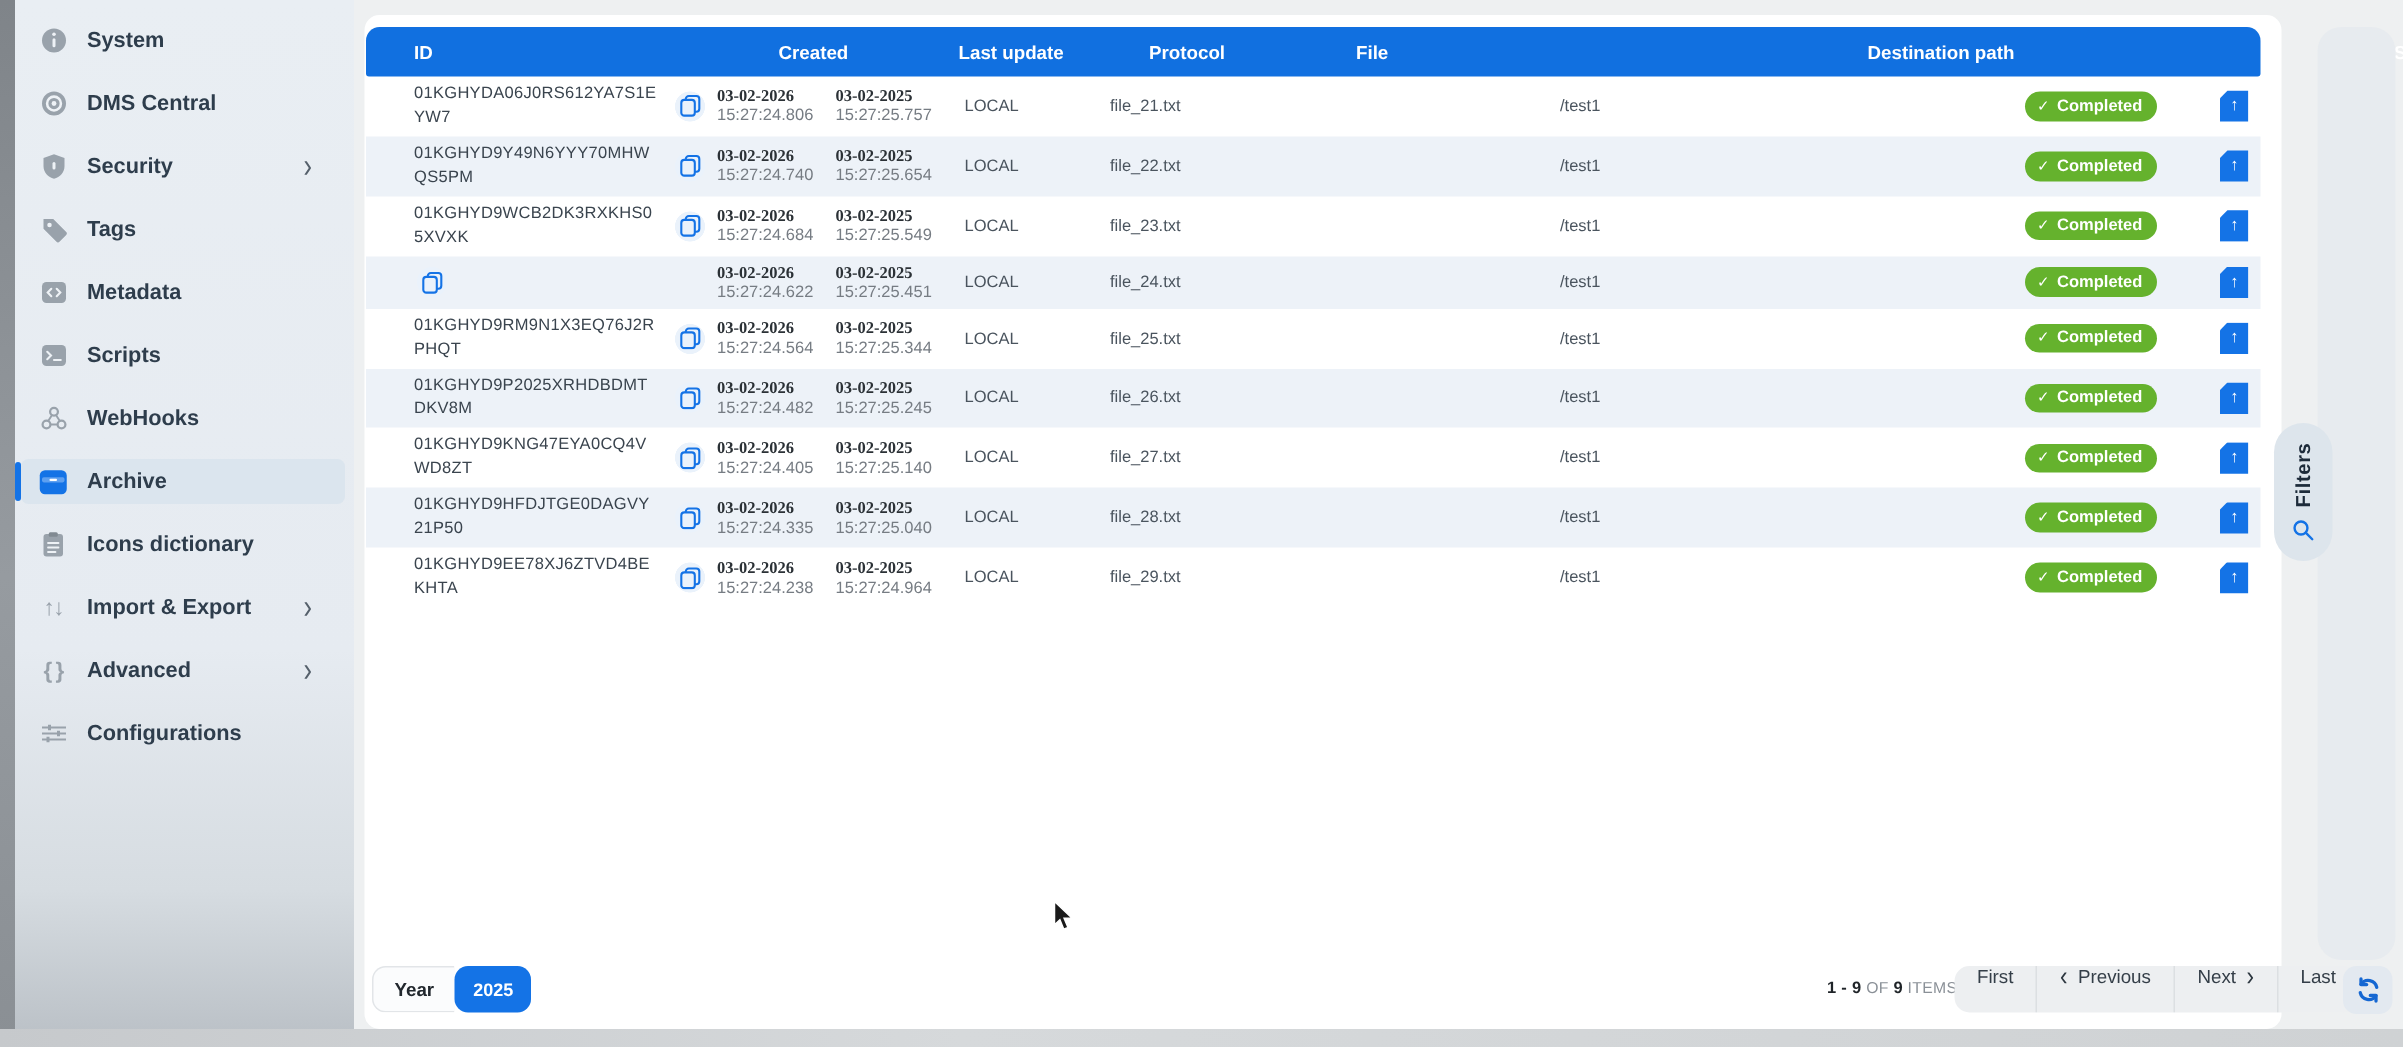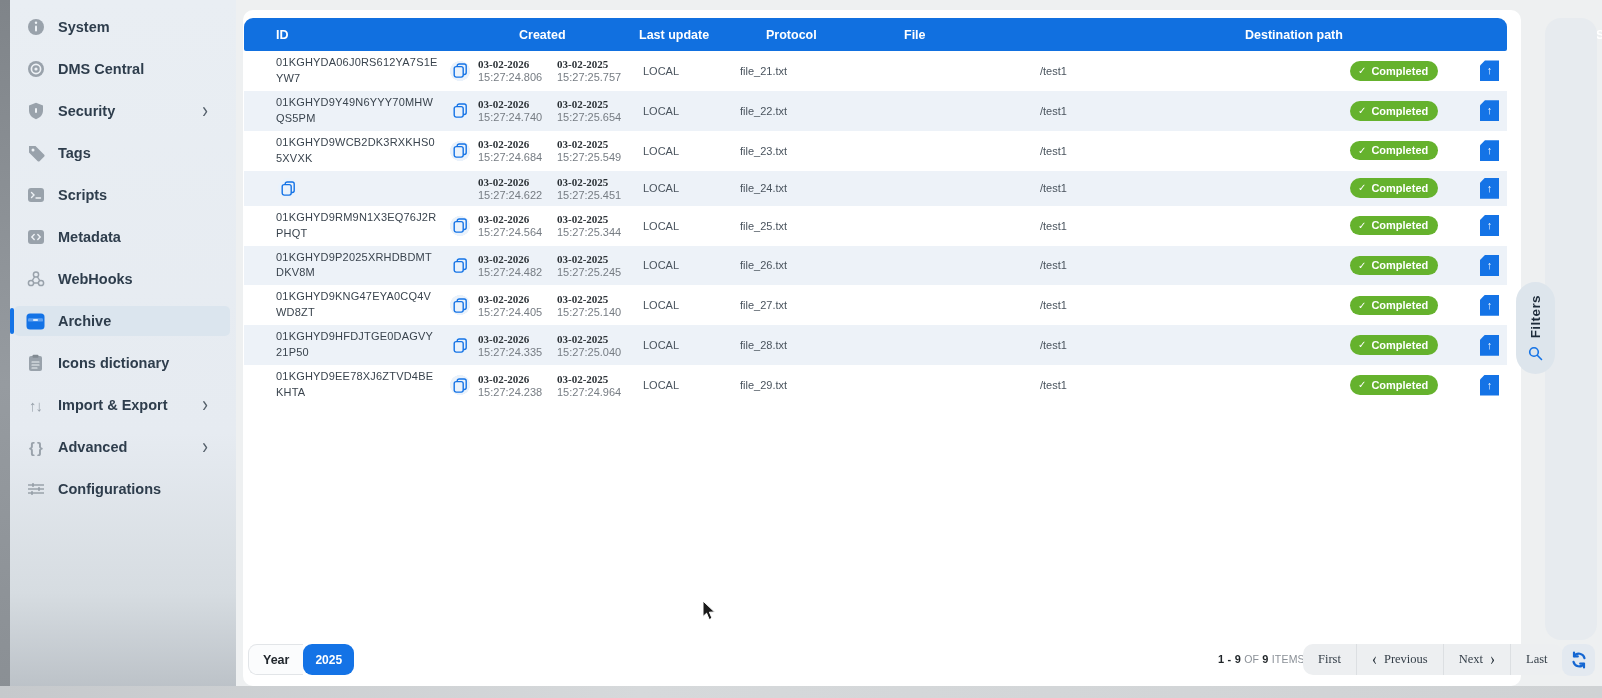--- a/index.html
+++ b/index.html
@@ -73,22 +73,22 @@
     border-radius:9px 0 0 9px; font-size:12.5px; font-weight:700; color:#22282e;
     cursor:pointer; }
   .year-value { height:31px; display:flex; align-items:center; padding:0 12px;
     background:#1473e6; border-radius:9px; font-size:12px; font-weight:700;
     color:#ffffff; cursor:pointer; }
   .items-info { position:absolute; left:1218px; top:653px; font-size:10.5px;
     color:#8a9097; letter-spacing:.2px; }
   .items-info b { color:#1f2428; font-size:11px; }
   .page-group { position:absolute; left:1303px; top:644px; display:flex; height:31px;
     background:#edeff1; border-radius:10px; overflow:hidden; }
-  .page-btn { display:flex; align-items:center; gap:7px; padding:0 15px; border:none;
-    background:transparent; font-family:Liberation Serif, serif; font-size:12.5px; color:#343e48;
+  .page-btn { display:flex; gap:7px; padding:0 15px; border:none;
+    background:transparent; font-family:Liberation Sans, sans-serif; font-size:12.5px; color:#343e48;
     cursor:pointer; border-right:1px solid #dcdfe2; }
   .page-btn:last-child { border-right:none; }
   .page-btn .pchev { font-size:15px; color:#2d3740; transform:scaleY(1.2); }
   .refresh-btn { position:absolute; left:1562px; top:644px; width:33px; height:32px;
     background:#e3e9f0; border:none; border-radius:9px; cursor:pointer;
     display:flex; align-items:center; justify-content:center; }
 
   
   .bottom-strip { position:absolute; left:0; top:686px; width:1602px; height:12px;
     background:linear-gradient(90deg,#c6c9cc 0%,#d6d9db 40%,#cfd2d4 100%); }
@@ -144,35 +144,35 @@
             <circle cx="6" cy="6" r="1.5" fill="#eef2f6"></circle>
           </svg>
       </span>
       <span>Tags</span>
     </div>
 
     <div class="side-item">
       <span class="s-icon">
         <svg width="18" height="18" viewBox="0 0 18 18">
             <rect x="1" y="2" width="16" height="14" rx="3" fill="#99a2ab"></rect>
+            <path d="M7.2 6.5 4.8 9l2.4 2.5M10.8 6.5 13.2 9l-2.4 2.5" fill="none" stroke="#eef2f6" stroke-width="1.4" stroke-linecap="round"></path>
+          </svg>
+      </span>
+      <span>Metadata</span>
+    </div>
+
+    <div class="side-item">
+      <span class="s-icon">
+        <svg width="18" height="18" viewBox="0 0 18 18">
+            <rect x="1" y="2" width="16" height="14" rx="3" fill="#99a2ab"></rect>
             <path d="M4.5 6.5 7 9l-2.5 2.5" fill="none" stroke="#eef2f6" stroke-width="1.4" stroke-linecap="round"></path>
             <path d="M9 12h4.5" stroke="#eef2f6" stroke-width="1.4" stroke-linecap="round"></path>
           </svg>
       </span>
       <span>Scripts</span>
-    </div>
-
-    <div class="side-item">
-      <span class="s-icon">
-        <svg width="18" height="18" viewBox="0 0 18 18">
-            <rect x="1" y="2" width="16" height="14" rx="3" fill="#99a2ab"></rect>
-            <path d="M7.2 6.5 4.8 9l2.4 2.5M10.8 6.5 13.2 9l-2.4 2.5" fill="none" stroke="#eef2f6" stroke-width="1.4" stroke-linecap="round"></path>
-          </svg>
-      </span>
-      <span>Metadata</span>
     </div>
 
     <div class="side-item">
       <span class="s-icon">
         <svg width="18" height="18" viewBox="0 0 18 18">
             <circle cx="9" cy="4.5" r="2.6" fill="none" stroke="#99a2ab" stroke-width="1.5"></circle>
             <circle cx="4" cy="13" r="2.6" fill="none" stroke="#99a2ab" stroke-width="1.5"></circle>
             <circle cx="14" cy="13" r="2.6" fill="none" stroke="#99a2ab" stroke-width="1.5"></circle>
             <path d="M7.6 6.8 5 10.8M10.4 6.8 13 10.8M6.6 13h4.8" stroke="#99a2ab" stroke-width="1.3"></path>
           </svg>

